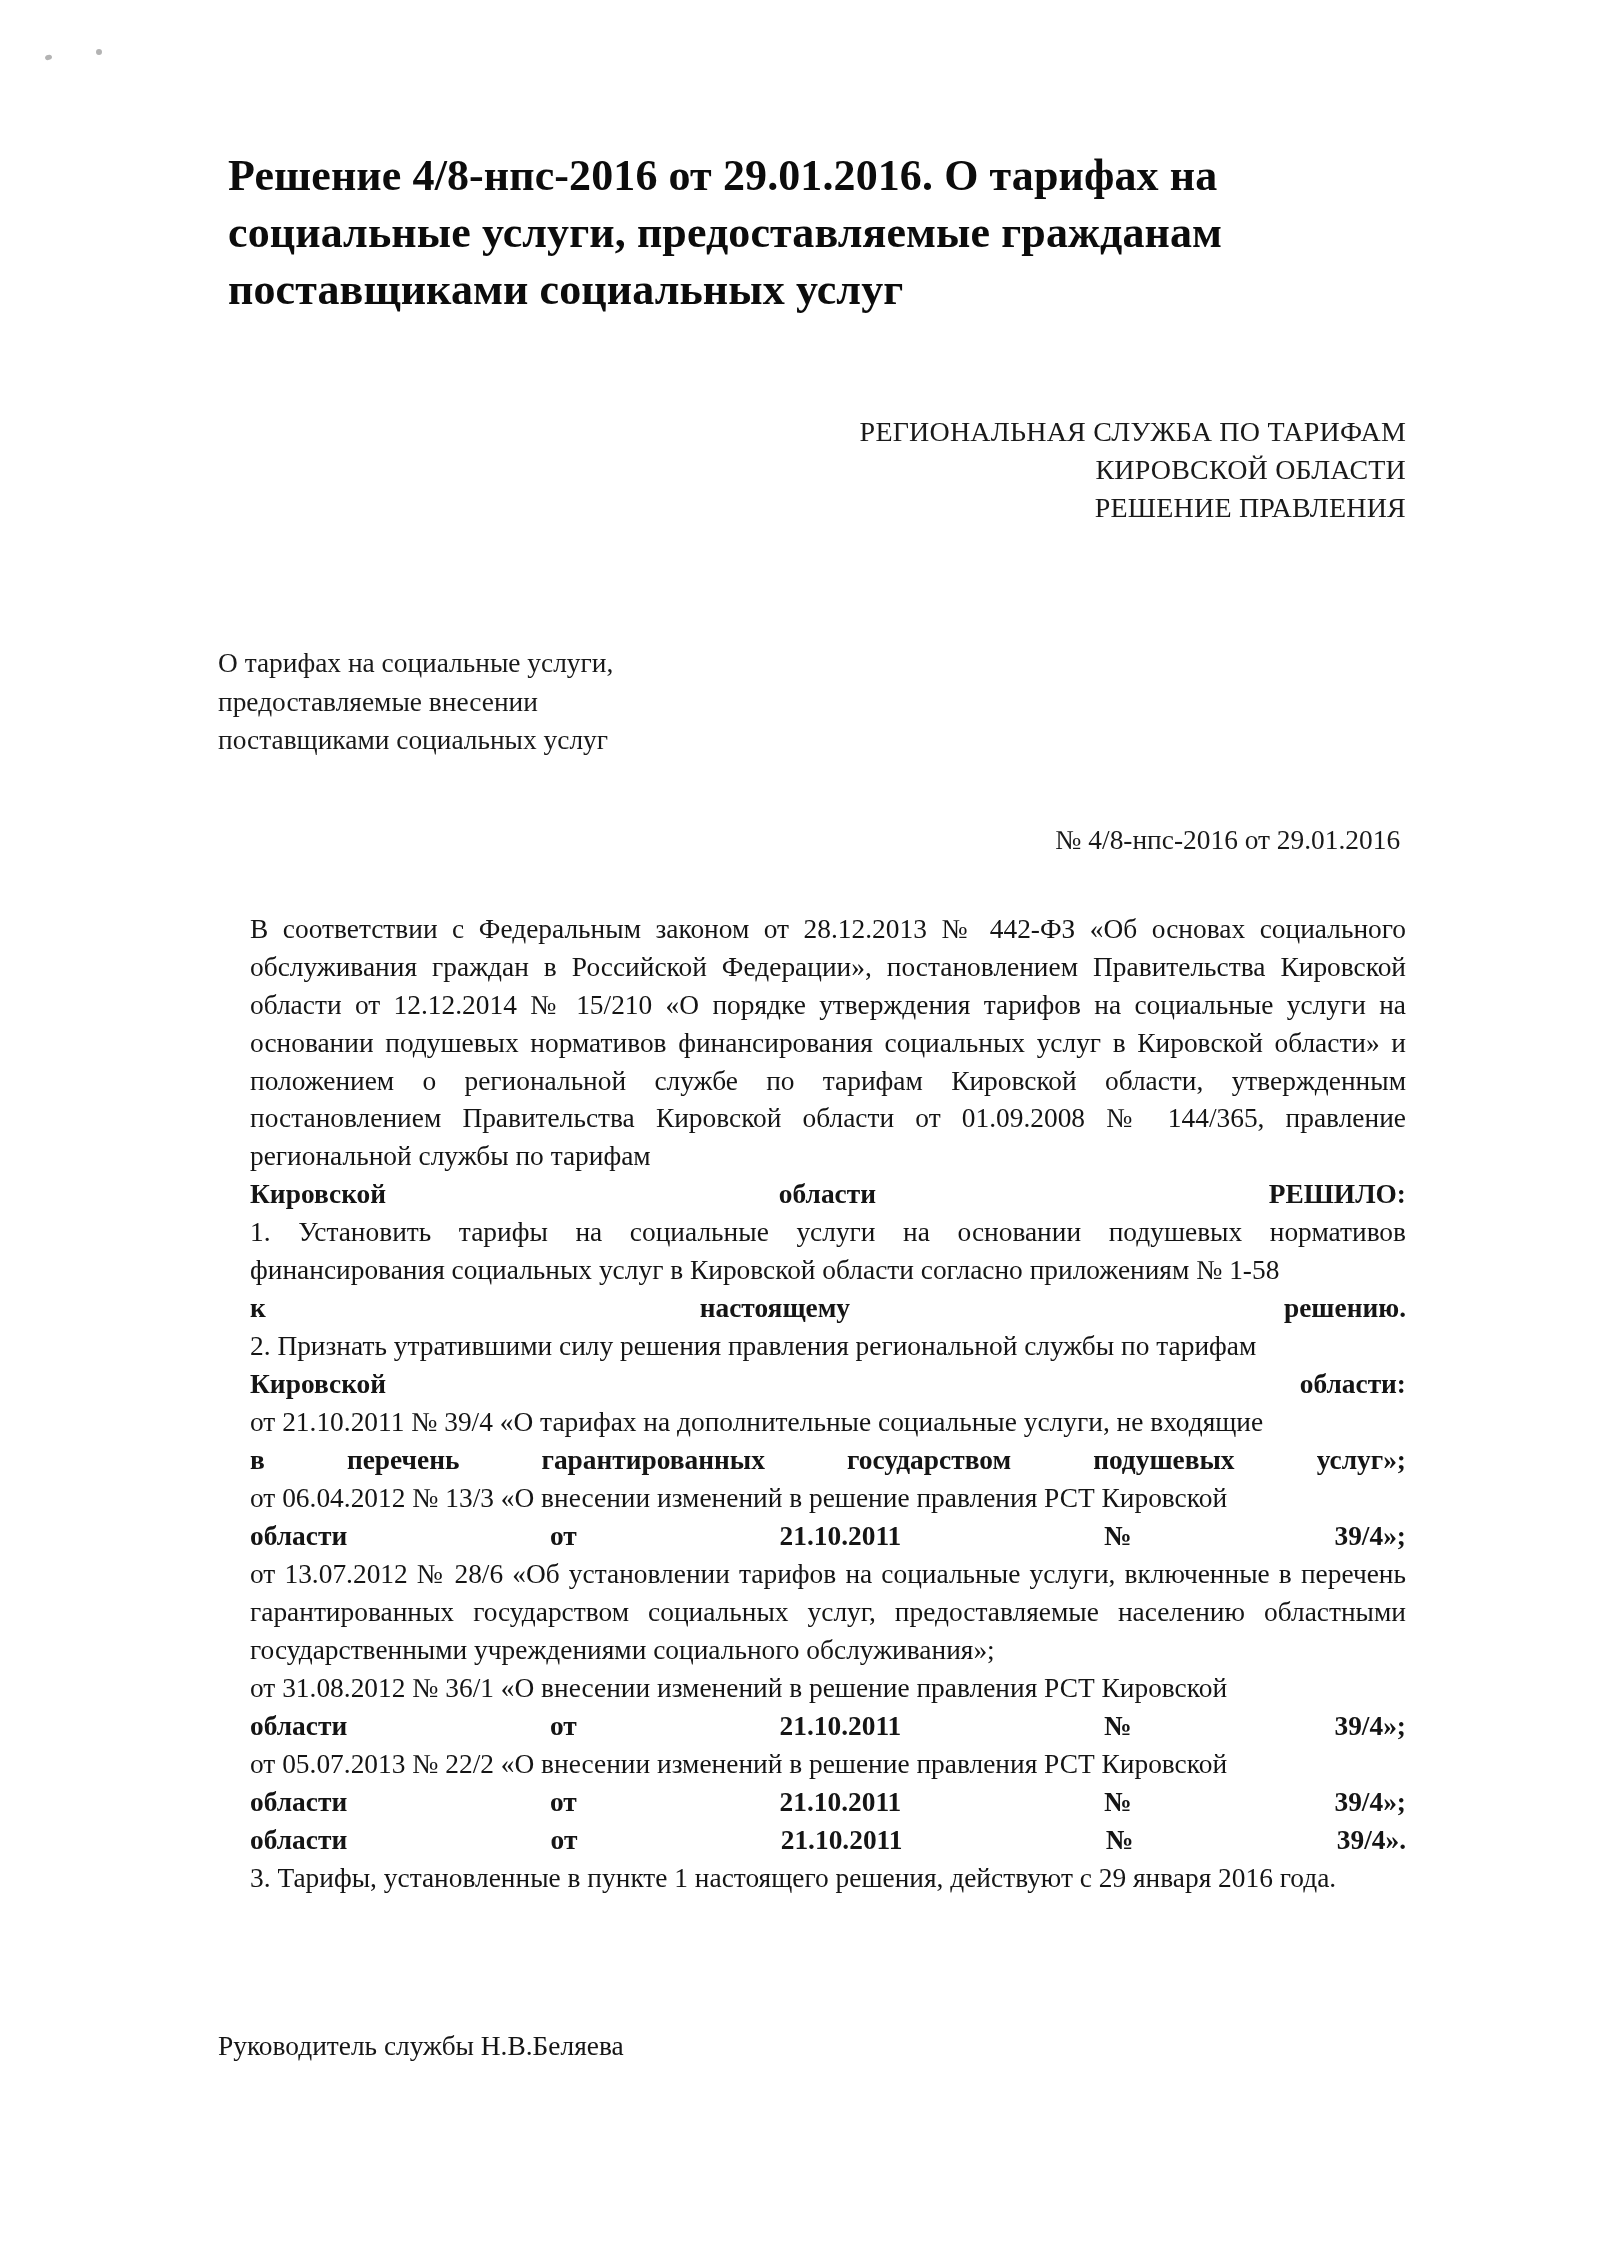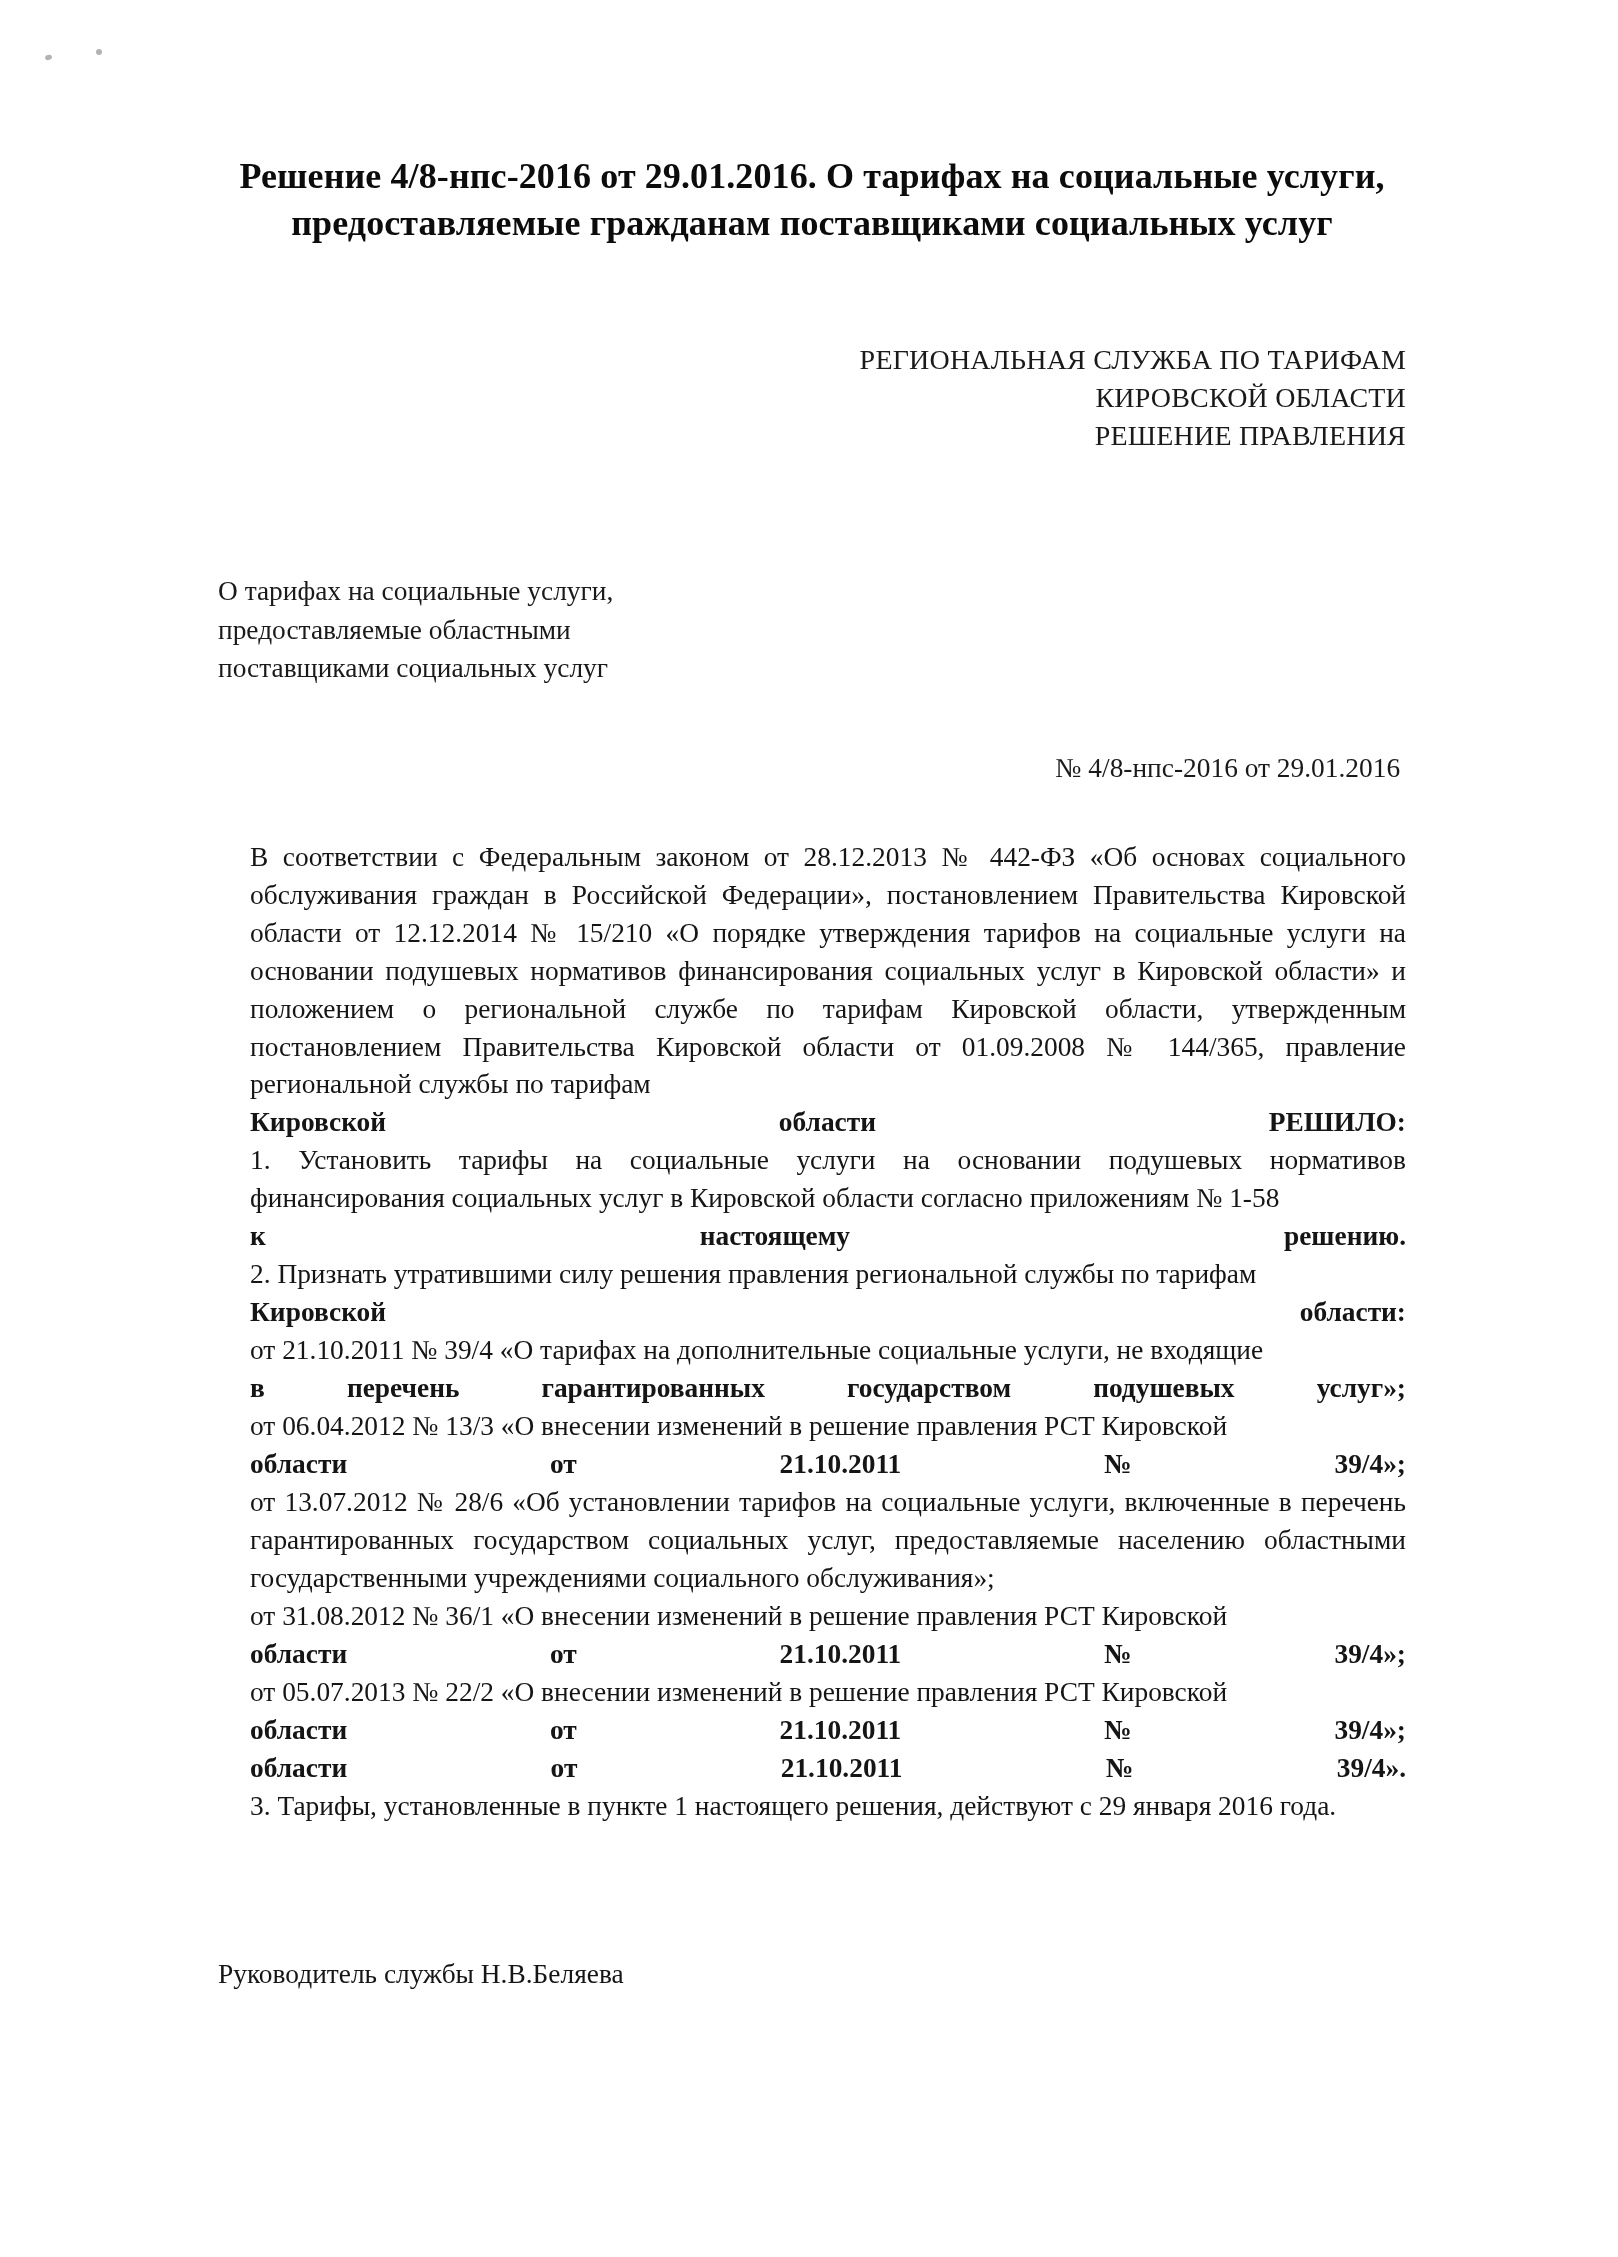--- a/index.html
+++ b/index.html
@@ -32,26 +32,26 @@
   .content {
     position: absolute;
     left: 218px;
     top: 0;
     width: 1188px;
   }
 
   
   .doc-title {
     font-weight: bold;
-    font-size: 36px;
+    font-size: 44px;
     line-height: 1.30;
     letter-spacing: 0.1px;
-    margin: 16px;
+    margin: 10px;
     padding-top: 137px;
-    text-align: center;
+    text-align: left;
     color: #0c0c0c;
   }
 
   
   .agency {
     margin-top: 94px;
     text-align: right;
     font-size: 28px;
     line-height: 1.37;
     letter-spacing: 0.2px;
@@ -123,21 +123,21 @@
     <h1 class="doc-title">Решение 4/8-нпс-2016 от 29.01.2016. О тарифах на социальные услуги, предоставляемые гражданам поставщиками социальных услуг</h1>
 
     <div class="agency">
       <div>РЕГИОНАЛЬНАЯ СЛУЖБА ПО ТАРИФАМ</div>
       <div>КИРОВСКОЙ ОБЛАСТИ</div>
       <div>РЕШЕНИЕ ПРАВЛЕНИЯ</div>
     </div>
 
     <div class="subject">
       <div>О тарифах на социальные услуги,</div>
-      <div>предоставляемые областными</div>
+      <div>предоставляемые внесении</div>
       <div>поставщиками социальных услуг</div>
     </div>
 
     <div class="docnum">№ 4/8-нпс-2016 от 29.01.2016</div>
 
     <div class="body">
 
       <p class="para-block">В соответствии с Федеральным законом от 28.12.2013 № 442-ФЗ «Об основах социального обслуживания граждан в Российской Федерации», постановлением Правительства Кировской области от 12.12.2014 № 15/210 «О порядке утверждения тарифов на социальные услуги на основании подушевых нормативов финансирования социальных услуг в Кировской области» и положением о региональной службе по тарифам Кировской области, утвержденным постановлением Правительства Кировской области от 01.09.2008 № 144/365, правление региональной службы по тарифам</p>
 
       <div class="stretch">

